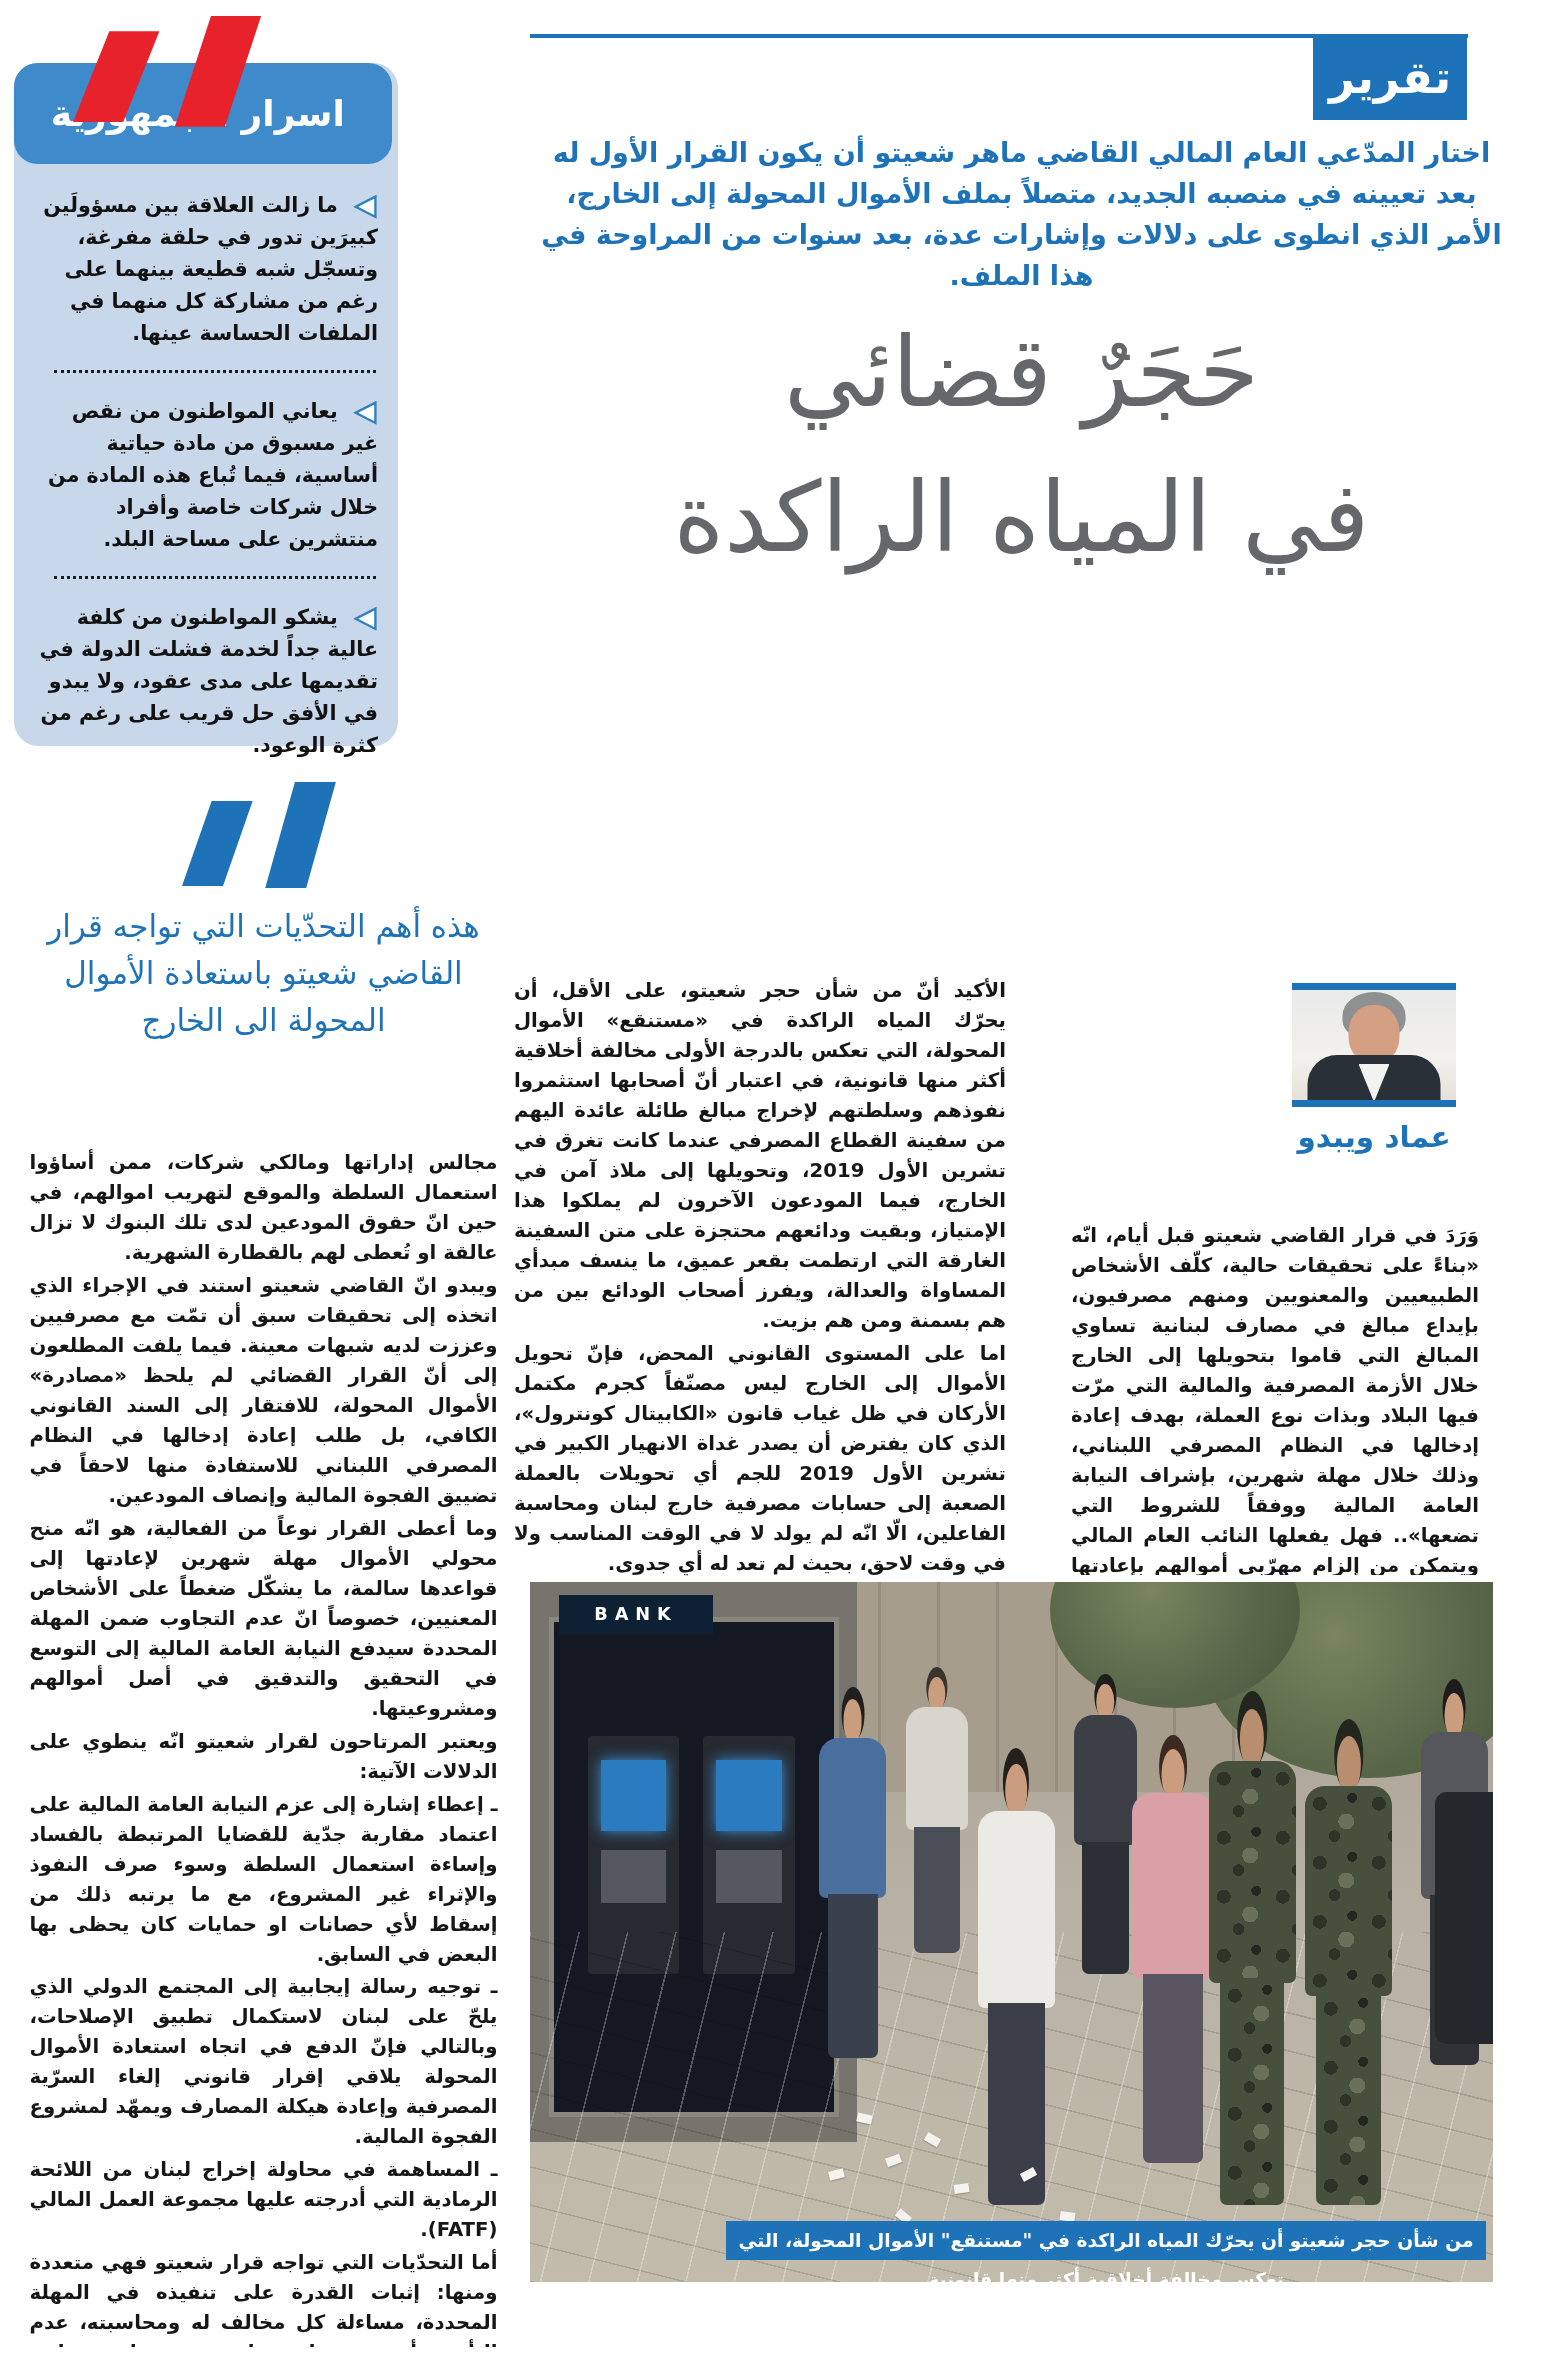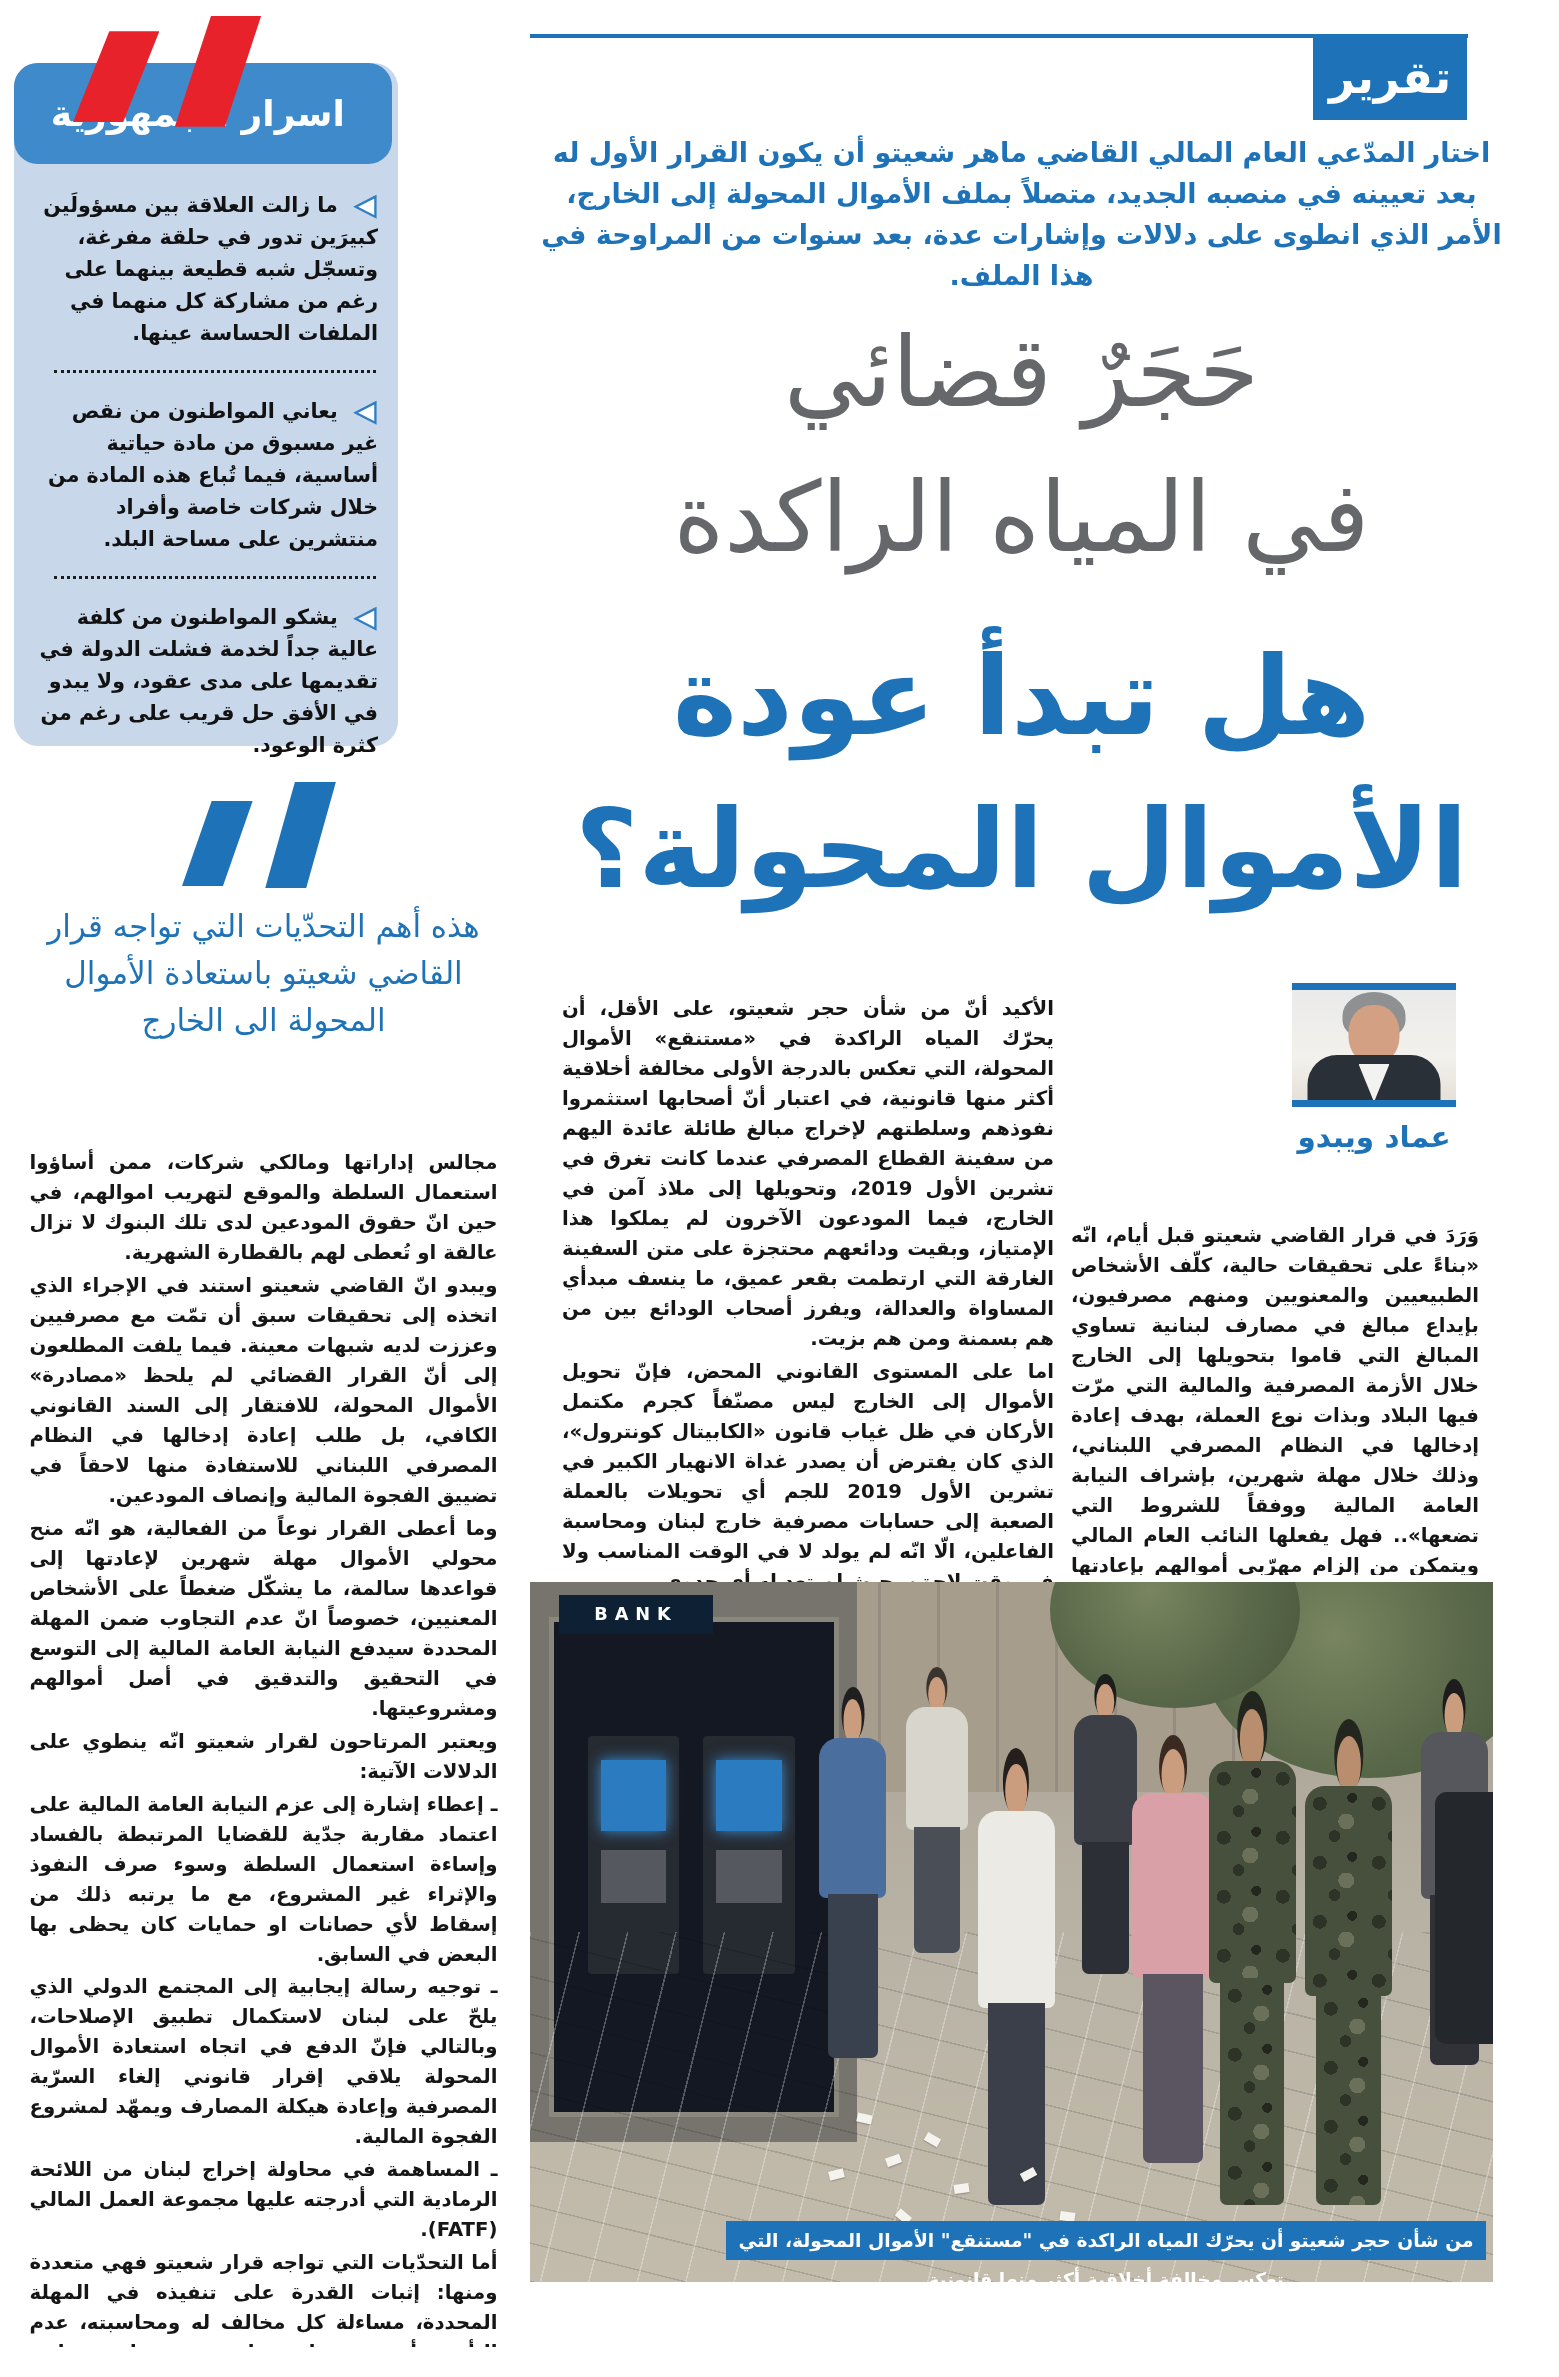--- a/index.html
+++ b/index.html
@@ -39,21 +39,21 @@
   #logo-blue .f1{left:0;bottom:2%;width:45%;height:80%;background:#1e72b7;}
   #logo-blue .f2{right:2%;top:0;width:45%;height:100%;background:#1e72b7;}
   #pullquote{left:28.5px;top:903px;width:472px;color:#1e72b7;font-weight:normal;font-size:31px;
     line-height:47px;text-align:center;}
 
   
   .bodycol{font-size:19.7px;line-height:30px;font-weight:bold;color:#161616;text-align:justify;
     overflow:hidden;}
   .bodycol p{margin:0 0 2.9px 0;}
   #col-left{left:30.5px;top:1148px;width:468px;height:1199px;}
-  #col-mid{left:563px;top:976px;width:492px;height:602px;margin-top:18px;}
+  #col-mid{left:515px;top:976px;width:492px;height:602px;}
   #col-right{left:1072px;top:1221px;width:408px;height:354px;}
 
   
   #author-photo{left:1293px;top:983px;width:164px;height:124px;background:linear-gradient(180deg,#e8e9ea 0%,#f3f1ec 60%,#e3ded6 100%);overflow:hidden;}
   #author-photo .bar{position:absolute;left:0;width:100%;height:6.9px;background:#1e72b7;}
   #author-photo .bar.top{top:0;} #author-photo .bar.bottom{bottom:0;}
   #author-photo .hair{position:absolute;left:50%;top:8.8px;transform:translateX(-50%);width:63px;height:47px;border-radius:50% 50% 40% 40%;background:#8e9091;}
   #author-photo .face{position:absolute;left:50%;top:21.6px;transform:translateX(-50%);width:51px;height:59px;border-radius:46%;background:#d3a083;}
   #author-photo .suit{position:absolute;left:50%;bottom:4.9px;transform:translateX(-50%);width:133px;height:47px;border-radius:29.5px 29.5px 0 0;background:#2a3038;}
   #author-photo .shirt{position:absolute;left:50%;bottom:4.9px;transform:translateX(-50%);width:31px;height:38px;background:#f2f2f0;clip-path:polygon(0 0,100% 0,50% 100%);}
@@ -104,24 +104,20 @@
 
   <div class="abs" id="report-rule"></div>
   <div class="abs" id="report-badge">تقرير</div>
 
   <div class="abs" id="lead">اختار المدّعي العام المالي القاضي ماهر شعيتو أن يكون القرار الأول له بعد تعيينه في منصبه الجديد، متصلاً بملف الأموال المحولة إلى الخارج، الأمر الذي انطوى على دلالات وإشارات عدة، بعد سنوات من المراوحة في هذا الملف.</div>
 
   <div class="abs" id="headline-gray">
     <div>حَجَرٌ قضائي</div>
     <div>في المياه الراكدة</div>
   </div>
-  <div class="abs" id="headline-blue">
-    <div>هل تبدأ عودة</div>
-    <div>الأموال المحولة؟</div>
-  </div>
 
   <div class="abs" id="sidebar"></div>
   <div class="abs" id="sidebar-header">اسرار الجمهورية</div>
   <div class="abs" id="logo-red">
     <span class="flag f1"></span>
     <span class="flag f2"></span>
   </div>
   <div class="abs" id="sidebar-items">
     <div class="side-item">
       <svg class="tri-icon" viewBox="0 0 24 24">

